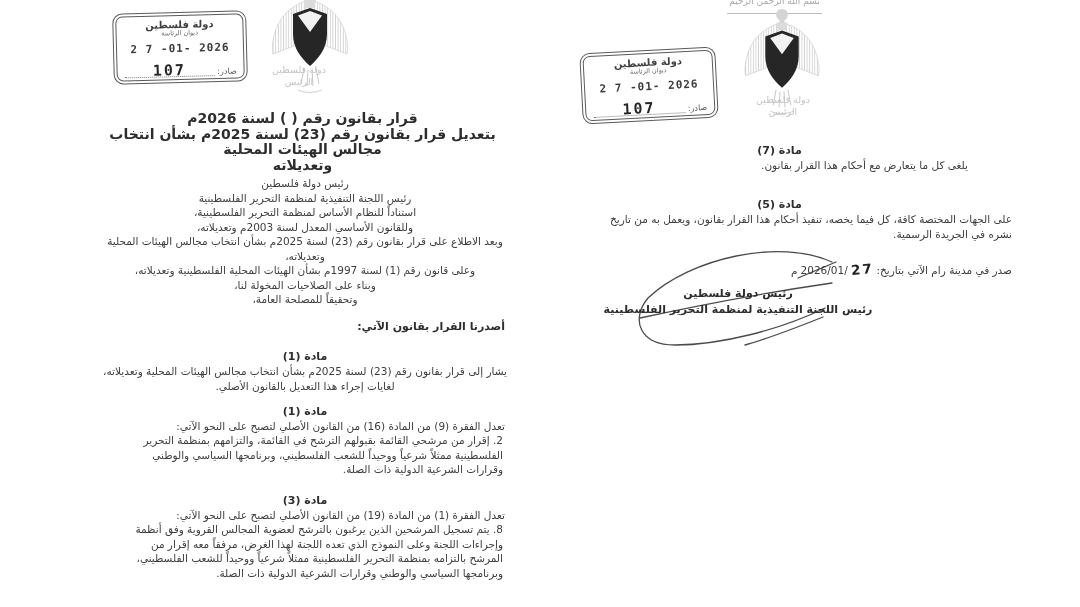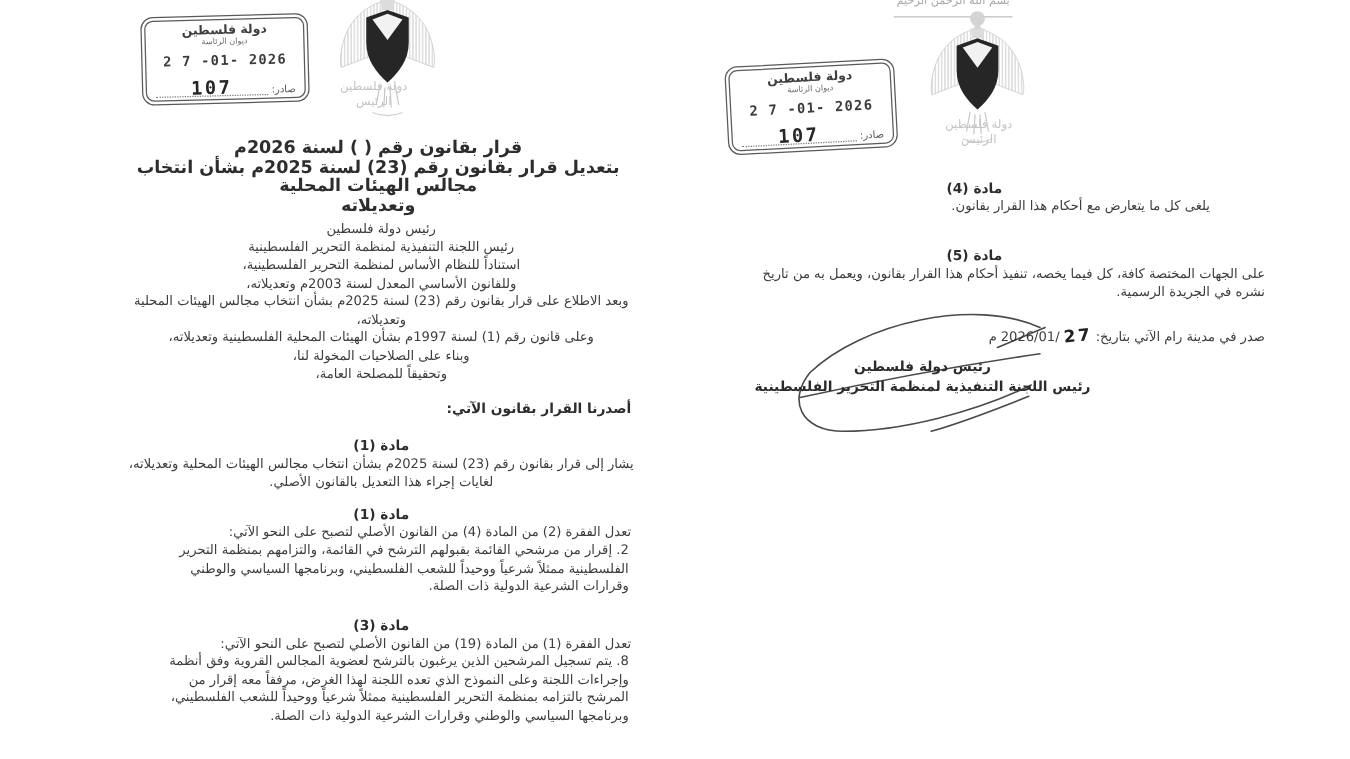--- a/index.html
+++ b/index.html
@@ -30,21 +30,21 @@
   .stamp .ser{font-size:8px;color:#555;}
   .stamp .dots{flex:1;border-bottom:1px dotted #7a7a7a;text-align:center;}
   .stamp .num{font-family:"DejaVu Sans Mono",monospace;font-size:15px;font-weight:bold;
               letter-spacing:2px;color:#262626;position:relative;top:3px;}
 
   .issued{display:flex;direction:rtl;justify-content:flex-start;align-items:baseline;gap:3px;
           font-size:10.5px;color:#3d3d3d;}
   .hand-day{font-weight:bold;font-size:13.5px;letter-spacing:2px;color:#222;
             transform:rotate(-5deg);display:inline-block;}
   .bismillah{overflow:hidden;height:13px;border-bottom:1px solid #bdbdbd;color:#a8a8a8;
-             font-size:9px;text-align:center;}
+             font-size:9px;text-align:center;margin-left:12px;}
   .bismillah span{display:block;margin-top:-4px;}
   svg{display:block;}
 </style>
 </head>
 <body>
 
 <div class="canvas">
 
   <div class="page" id="pageL">
 
@@ -92,21 +92,21 @@
 وبناء على الصلاحيات المخولة لنا،
 وتحقيقاً للمصلحة العامة،</div>
 
     <div class="abs r head-txt" style="left:105px;top:320px;width:400px;">أصدرنا القرار بقانون الآتي:</div>
 
     <div class="abs c head-txt" style="left:105px;top:350px;width:400px;">مادة (1)</div>
     <div class="abs c pre body-txt" style="left:102px;top:364px;width:406px;">يشار إلى قرار بقانون رقم (23) لسنة 2025م بشأن انتخاب مجالس الهيئات المحلية وتعديلاته،
 لغايات إجراء هذا التعديل بالقانون الأصلي.</div>
 
     <div class="abs c head-txt" style="left:105px;top:405px;width:400px;">مادة (1)</div>
-    <div class="abs r body-txt" style="left:105px;top:419px;width:400px;">تعدل الفقرة (2) من المادة (4) من القانون الأصلي لتصبح على النحو الآتي:</div>
+    <div class="abs r body-txt" style="left:105px;top:419px;width:400px;">تعدل الفقرة (9) من المادة (16) من القانون الأصلي لتصبح على النحو الآتي:</div>
     <div class="abs r pre body-txt" style="left:105px;top:433px;width:398px;">2. إقرار من مرشحي القائمة بقبولهم الترشح في القائمة، والتزامهم بمنظمة التحرير
 الفلسطينية ممثلاً شرعياً ووحيداً للشعب الفلسطيني، وبرنامجها السياسي والوطني
 وقرارات الشرعية الدولية ذات الصلة.</div>
 
     <div class="abs c head-txt" style="left:105px;top:494px;width:400px;">مادة (3)</div>
     <div class="abs r body-txt" style="left:105px;top:508px;width:400px;">تعدل الفقرة (1) من المادة (19) من القانون الأصلي لتصبح على النحو الآتي:</div>
     <div class="abs r pre body-txt" style="left:105px;top:522px;width:398px;">8. يتم تسجيل المرشحين الذين يرغبون بالترشح لعضوية المجالس القروية وفق أنظمة
 وإجراءات اللجنة وعلى النموذج الذي تعده اللجنة لهذا الغرض، مرفقاً معه إقرار من
 المرشح بالتزامه بمنظمة التحرير الفلسطينية ممثلاً شرعياً ووحيداً للشعب الفلسطيني،
 وبرنامجها السياسي والوطني وقرارات الشرعية الدولية ذات الصلة.</div>
@@ -141,21 +141,21 @@
     <div class="stamp abs" style="left:44px;top:53px;width:114px;transform:rotate(-3deg);">
       <div class="s1">دولة فلسطين</div>
       <div class="s2">ديوان الرئاسة</div>
       <div class="sd ltrnum">2 7 -01- 2026</div>
       <div class="row">
         <span class="ser">صادر:</span>
         <span class="dots"><span class="num">107</span></span>
       </div>
     </div>
 
-    <div class="abs c head-txt" style="left:42px;top:144px;width:395px;">مادة (4)</div>
+    <div class="abs c head-txt" style="left:42px;top:144px;width:395px;">مادة (7)</div>
     <div class="abs r body-txt" style="left:42px;top:158px;width:386px;">يلغى كل ما يتعارض مع أحكام هذا القرار بقانون.</div>
 
     <div class="abs c head-txt" style="left:42px;top:198px;width:395px;">مادة (5)</div>
     <div class="abs r pre body-txt" style="left:42px;top:212px;width:430px;">على الجهات المختصة كافة، كل فيما يخصه، تنفيذ أحكام هذا القرار بقانون، ويعمل به من تاريخ
 نشره في الجريدة الرسمية.</div>
 
     <div class="issued abs" style="left:40px;top:261px;width:432px;">
       <span>صدر في مدينة رام الآتي بتاريخ:</span>
       <span class="hand-day">27</span>
       <span class="ltrnum">2026/01/</span>

